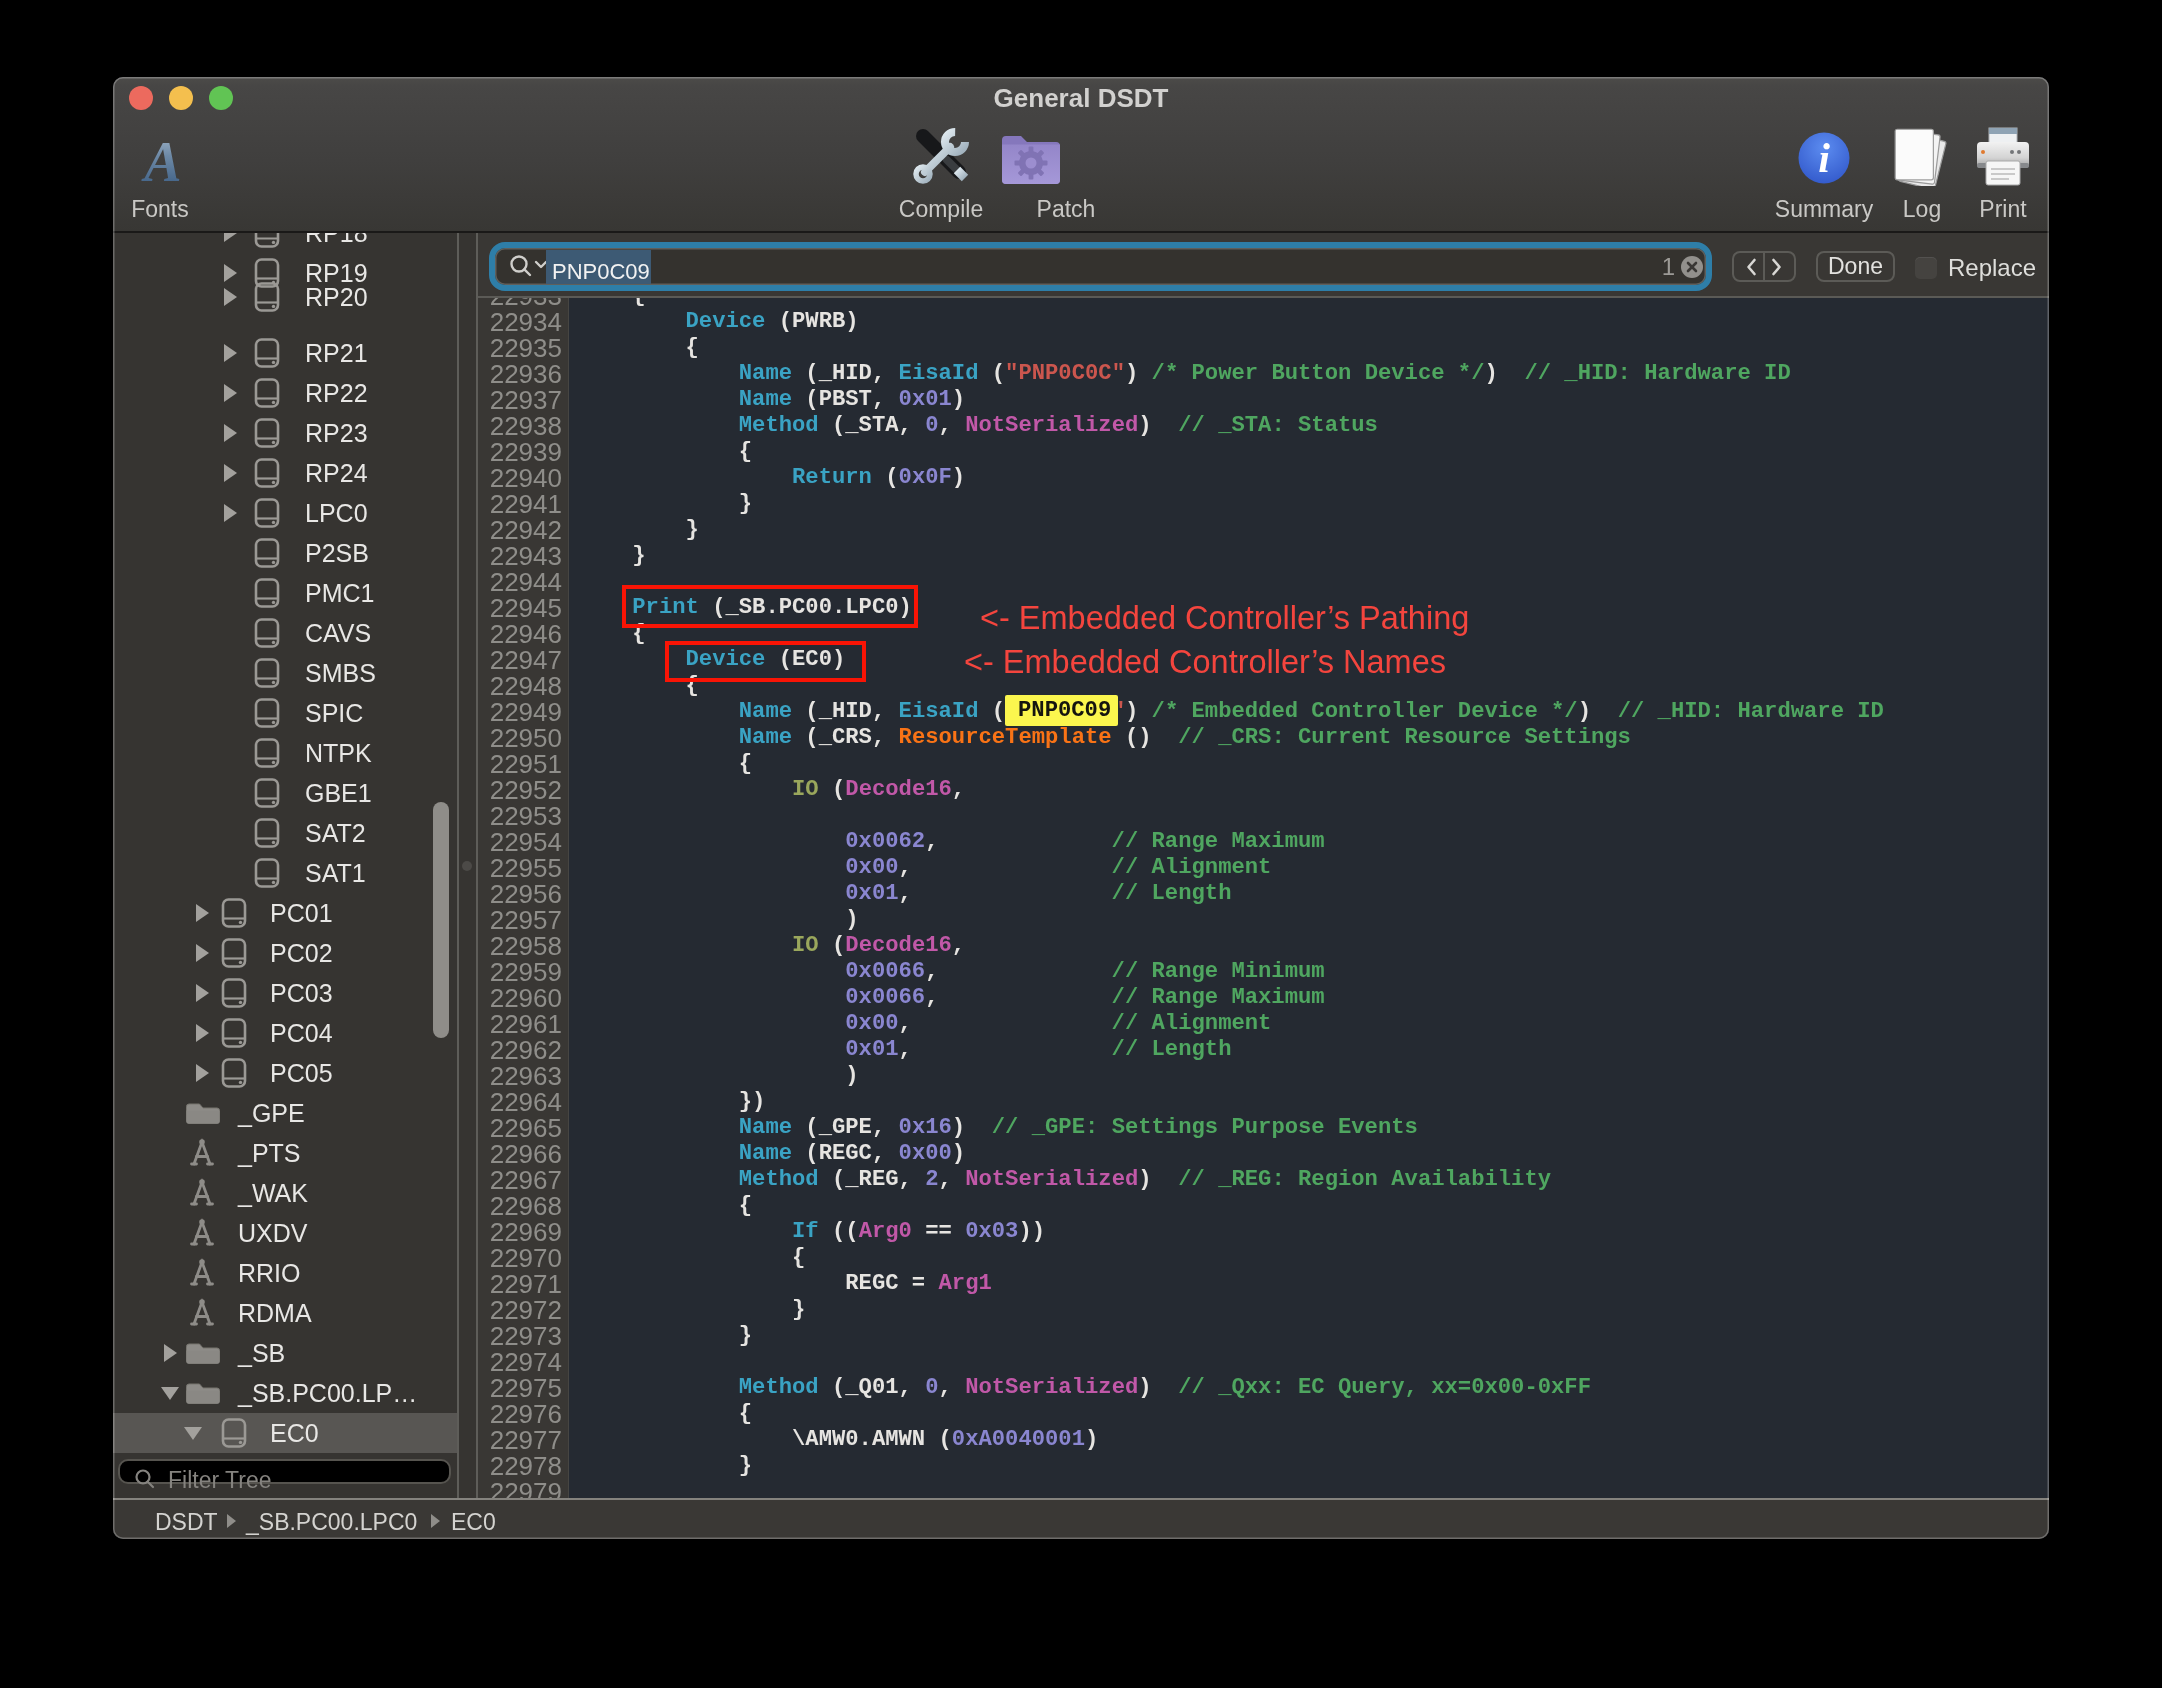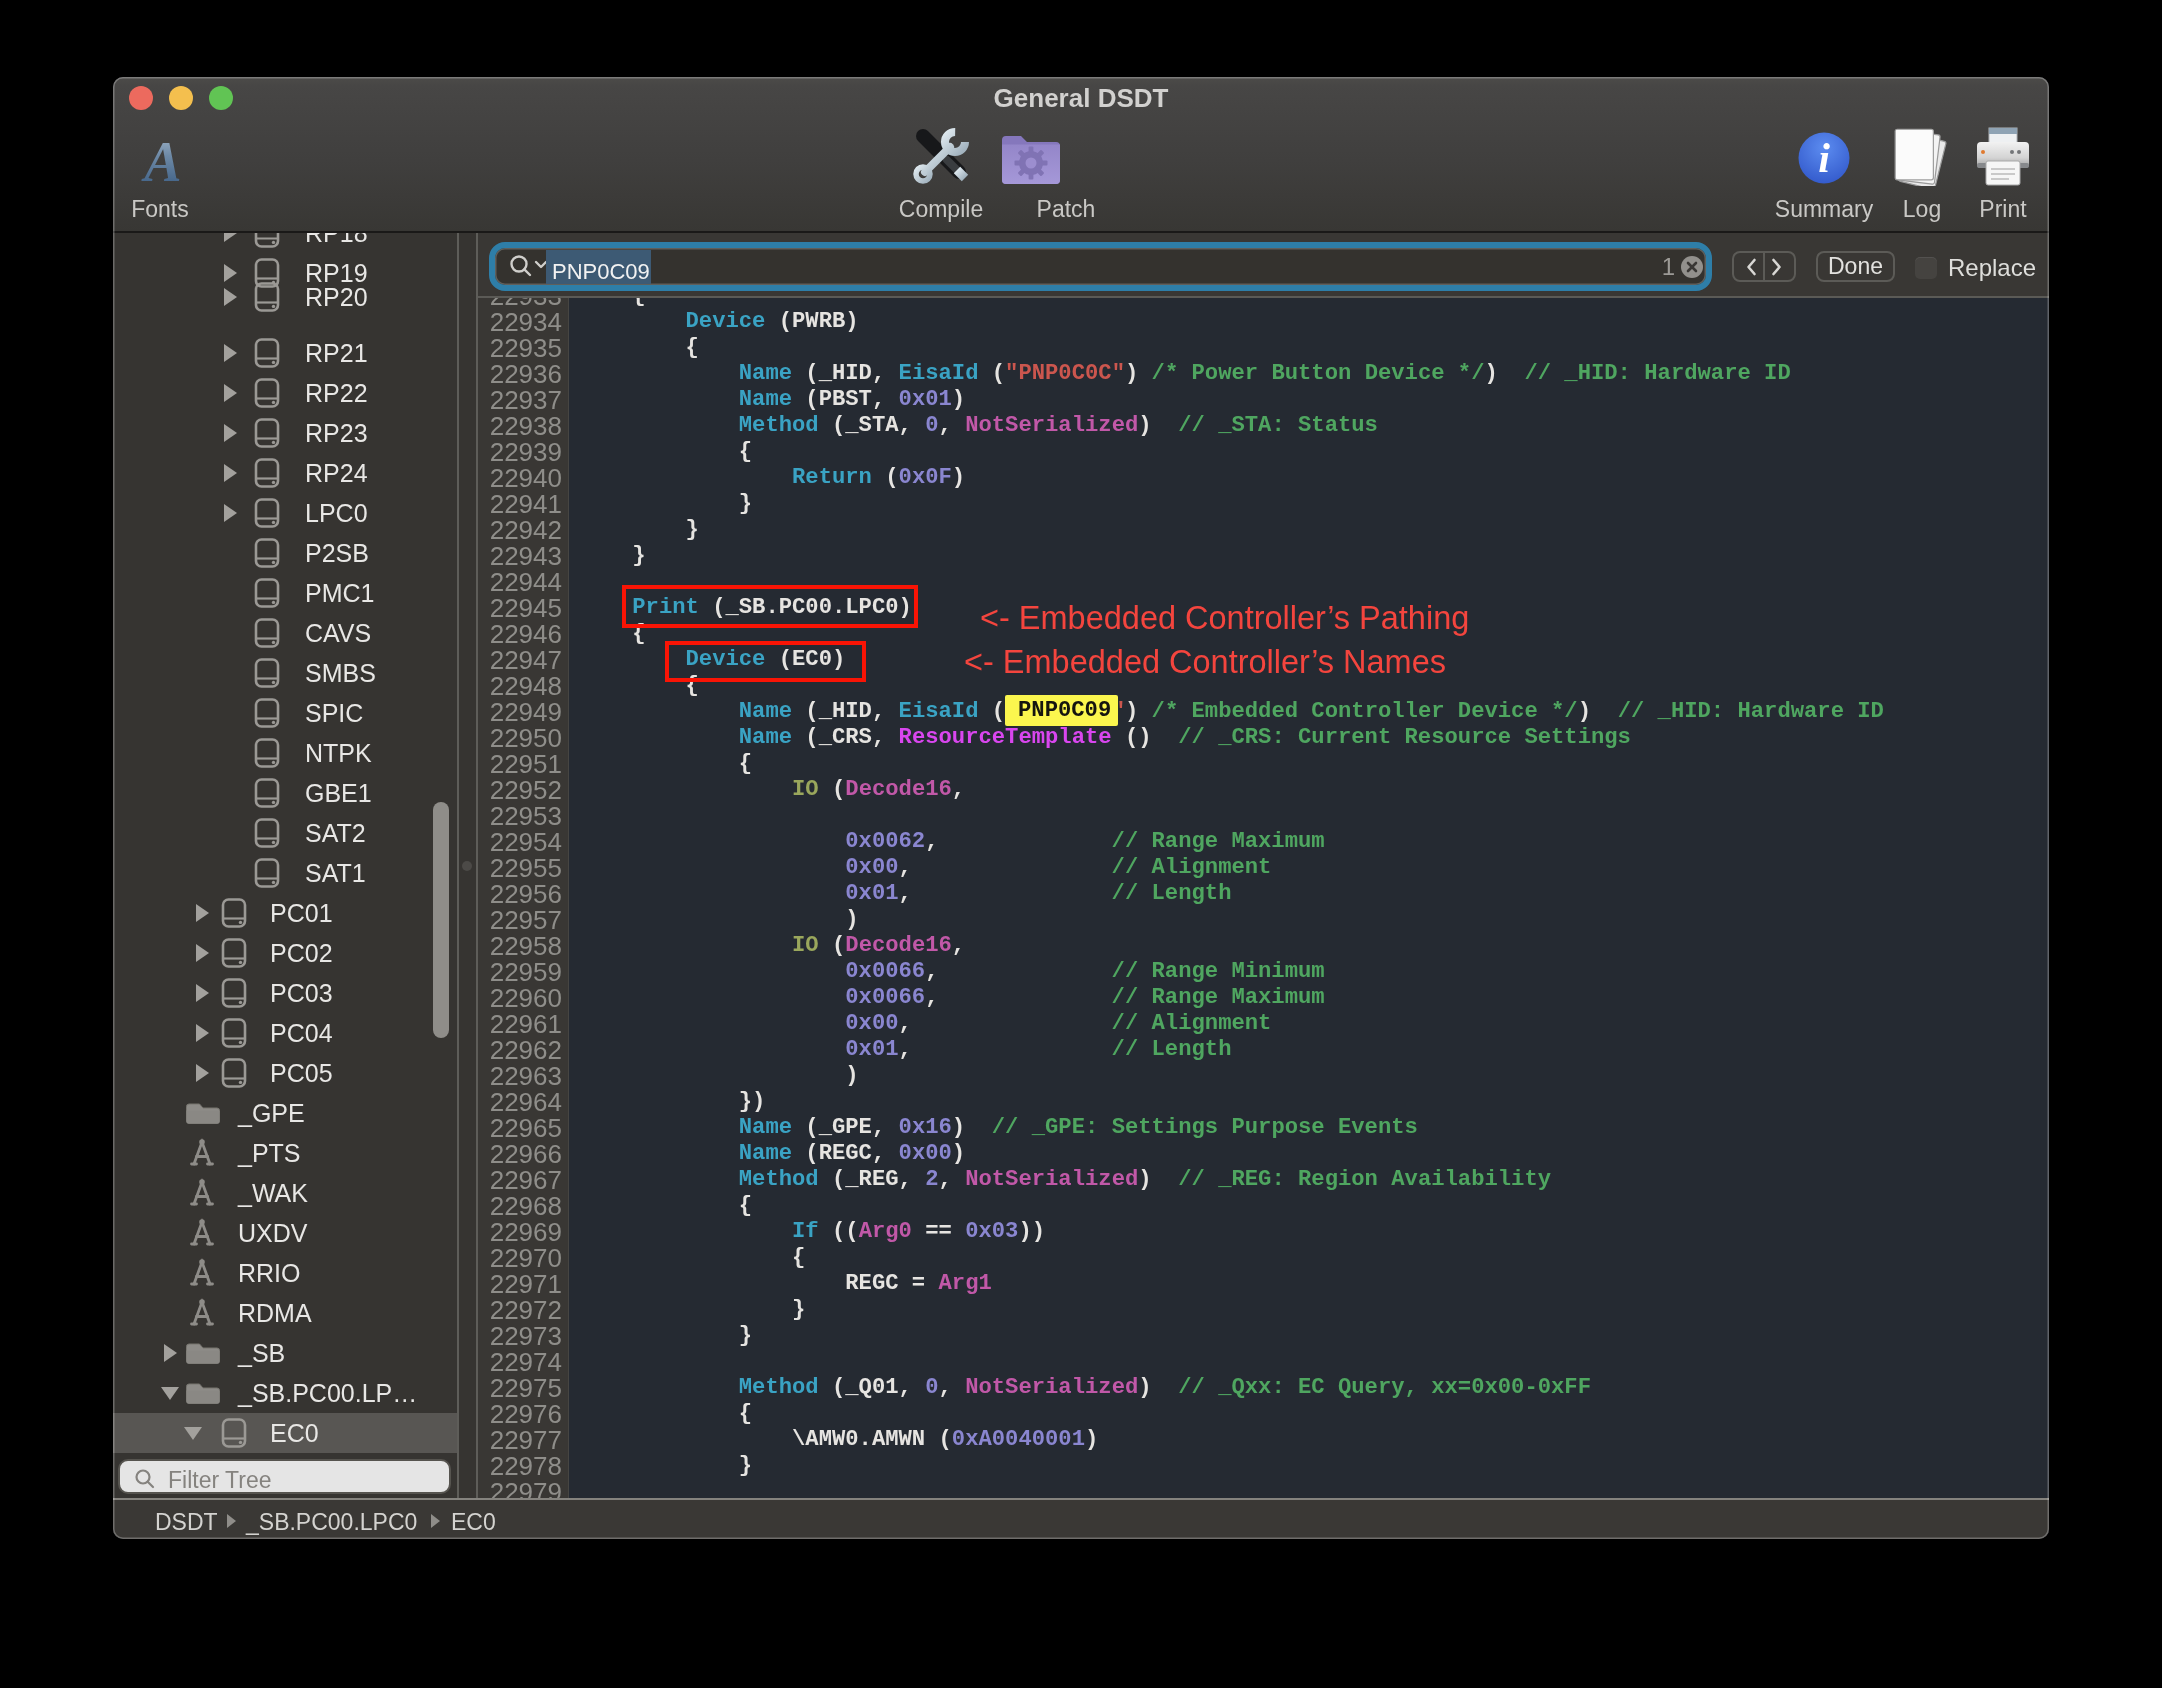--- a/index.html
+++ b/index.html
@@ -19,38 +19,38 @@
   border-left:2px solid #5e5d59;border-right:2px solid #5e5d59;box-sizing:border-box;}
 .divdot{position:absolute;left:349px;top:784px;width:10px;height:10px;border-radius:50%;background:#4c4a47;}
 .findbar{position:absolute;left:365px;top:156px;width:1571px;height:63px;background:#393734;border-bottom:2px solid #5b5a56;}
 .gutter{position:absolute;left:365px;top:221px;width:90px;height:1200px;background:#393734;overflow:hidden;
   border-right:1px solid rgba(255,255,255,0.07);box-sizing:content-box;}
 .gn{position:absolute;right:6px;height:26px;line-height:26px;font-size:26px;color:#8f8e8a;width:200px;text-align:right;}
 .codeclip{position:absolute;left:456px;top:221px;width:1480px;height:1200px;overflow:hidden;background:#252a32;}
 .ln{position:absolute;left:10px;height:26px;line-height:26px;white-space:pre;
   font-family:"Liberation Mono",monospace;font-size:22.2px;font-weight:bold;color:#e6e4e1;letter-spacing:0;}
 .ln .k{color:#3aa3c4;}.ln .s{color:#cb564e;}.ln .c{color:#4fa660;}.ln .n{color:#8a86d0;}
-.ln .m{color:#c158a8;}.ln .o{color:#9aa75c;}.ln .r{color:#d946ef;}
+.ln .m{color:#c158a8;}.ln .o{color:#9aa75c;}.ln .r{color:#f97316;}
 
 .redbox{position:absolute;border:4px solid #f91405;}
 .redtxt{position:absolute;font-size:32.5px;color:#f4453e;white-space:pre;height:40px;line-height:40px;}
 .yel{position:absolute;background:#fbf64e;border-radius:2px;}
 .yel span{position:absolute;font-family:"Liberation Mono",monospace;font-size:22.2px;font-weight:bold;color:#15150f;line-height:31px;white-space:pre;}
 
 .statusbar{position:absolute;left:0;top:1421px;width:1936px;height:41px;background:#3a3835;border-top:2px solid #85837e;box-sizing:border-box;}
 .crumb{position:absolute;font-size:23px;color:#d4d3d0;height:30px;line-height:30px;}
 .crumbsep{position:absolute;top:12px;width:0;height:0;border-left:9px solid #8f8d89;border-top:7px solid transparent;border-bottom:7px solid transparent;}
 
 .trow{position:absolute;left:0;width:344px;height:40px;}
 .trow.sel{background:#585653;}
 .tri-r{position:absolute;top:11px;width:0;height:0;border-left:13px solid #a3a19d;border-top:9px solid transparent;border-bottom:9px solid transparent;}
 .tri-d{position:absolute;top:14px;width:0;height:0;border-top:13px solid #a3a19d;border-left:9px solid transparent;border-right:9px solid transparent;}
 .tico{position:absolute;top:4px;}
 .tlabel{position:absolute;top:6px;height:29px;line-height:29px;font-size:25px;color:#e8e7e5;}
-.filter{position:absolute;left:5px;top:1226px;width:333px;height:35px;border:2px solid #56544f;border-radius:10px;background:#e5e5e5;box-sizing:border-box;}
+.filter{position:absolute;left:5px;top:1226px;width:333px;height:25px;border:2px solid #56544f;border-radius:10px;background:#000000;box-sizing:border-box;}
 .filter .ph{position:absolute;left:48px;top:4px;font-size:23px;color:#85837f;line-height:31px;}
 .sscroll{position:absolute;left:320px;top:569px;width:16px;height:236px;border-radius:8px;background:#8f8d89;}
 
 .sfield{position:absolute;left:376px;top:165px;width:1223px;height:49px;box-sizing:border-box;
   border:6px solid #2e7ea8;border-radius:16px;background:#34322e;box-shadow:inset 0 0 0 1.5px #605f5b;}
 .ssel{position:absolute;left:433px;top:173px;width:105px;height:34px;background:#3d5a74;}
 .stext{position:absolute;left:439px;top:179px;font-size:22px;color:#f2f2f2;line-height:31px;}
 .scount{position:absolute;left:1490px;top:176px;width:72px;text-align:right;font-size:24px;color:#9c9a96;line-height:28px;}
 .seg{position:absolute;left:1619px;top:174px;width:64px;height:31px;border:2px solid #5c5b57;border-radius:8px;box-sizing:border-box;}
 .seg .mid{position:absolute;left:29px;top:0;width:2px;height:27px;background:#5c5b57;}

